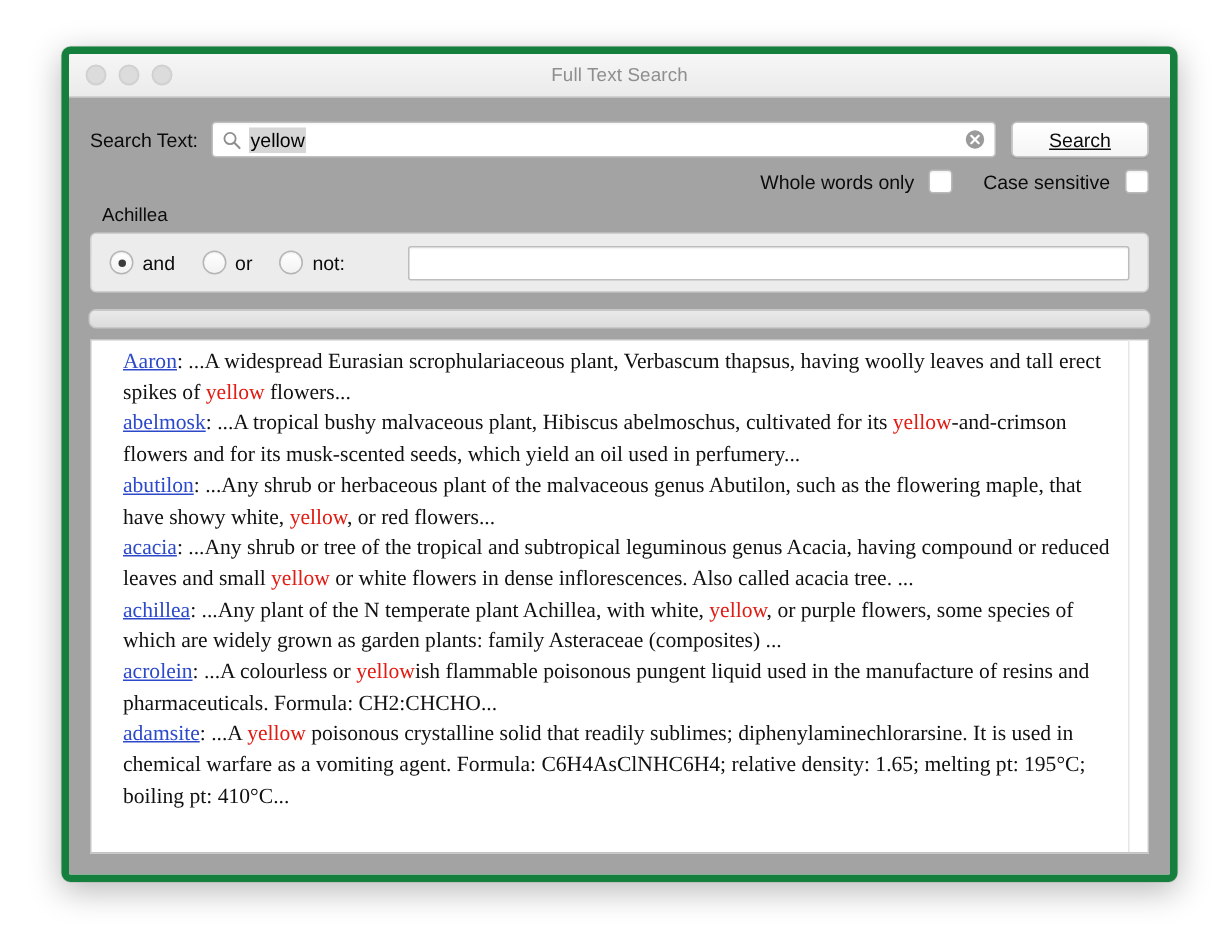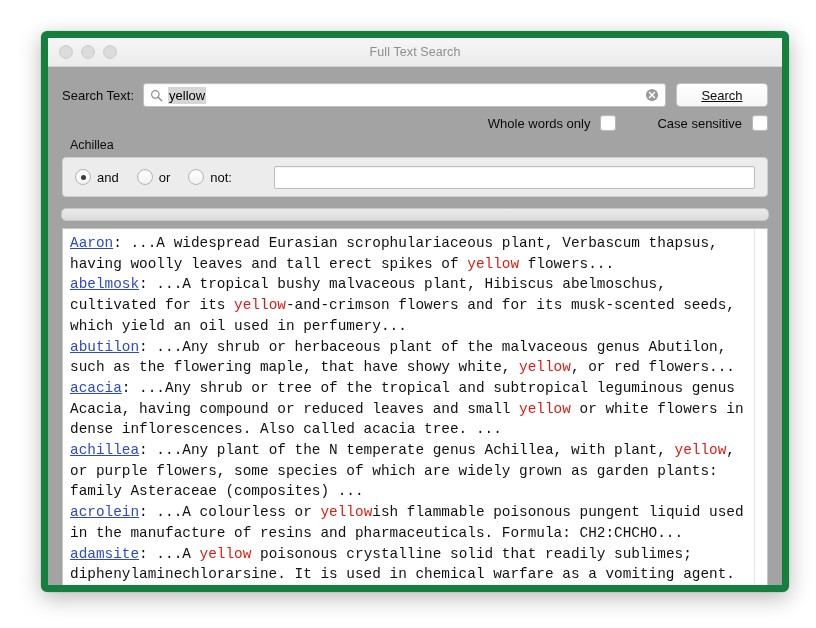--- a/index.html
+++ b/index.html
@@ -15,21 +15,21 @@
   }
 
   
   .window {
     position: absolute;
     left: 41px;
     top: 31px;
     width: 734px;
     height: 547px;
     background: #ececec;
-    border: 7px solid #15803d;
+    border: 5px solid #15803d;
     border-radius: 6px;
     box-shadow: 0 6px 22px rgba(0,0,0,0.28), 0 0 0 0.5px rgba(0,0,0,0.10);
     overflow: hidden;
     display: flex;
     flex-direction: column;
   }
 
   
   .titlebar {
     height: 28px;
@@ -133,30 +133,30 @@
     box-shadow: 0 0.5px 0.5px rgba(0,0,0,0.07);
     flex: 0 0 auto;
     text-decoration: underline;
   }
 
   .optrow {
     display: flex;
     align-items: center;
     justify-content: flex-end;
     padding: 8px 14px 0 14px;
-    gap: 0;
+    gap: 12px;
   }
   .opt {
     display: flex;
     align-items: center;
     font-size: 13px;
     color: #0b0b0b;
   }
   .opt .lbl { margin-right: 10px; }
-  .opt + .opt { margin-left: 41px; }
+  .opt + .opt { margin-left: 8px; }
   .checkbox {
     width: 14px;
     height: 14px;
     background: #ffffff;
     border: 1px solid #b9b9b9;
     border-radius: 3px;
     box-shadow: inset 0 1px 1px rgba(0,0,0,0.05);
   }
 
   .combine-label {
@@ -229,25 +229,26 @@
     flex: 1;
     background: #ffffff;
     border: 1px solid #c4c4c4;
     position: relative;
     overflow: hidden;
     display: flex;
   }
   .results-inner {
     flex: 1;
     padding: 4px 7px 0 7px;
-    font-family: Liberation Mono, monospace;
+    font-family: Liberation Serif, serif;
     font-size: 14.4px;
     line-height: 20.7px;
     color: #111;
     overflow: hidden;
+    margin-left: 14px;
   }
   .entry {
     margin: 0;
     text-indent: 0;
   }
   .term {
     color: #2c49c9;
     text-decoration: underline;
   }
   .hit { color: #e01b12; }
@@ -325,21 +326,21 @@
     </div>
 
     <div class="splitter"></div>
 
     <div class="results">
       <div class="results-inner" id="results-inner">
           <div class="entry"><span class="term">Aaron</span><span>: ...A widespread Eurasian scrophulariaceous plant, Verbascum thapsus, having woolly leaves and tall erect spikes of </span><span class="hit">yellow</span><span> flowers...</span></div>
           <div class="entry"><span class="term">abelmosk</span><span>: ...A tropical bushy malvaceous plant, Hibiscus abelmoschus, cultivated for its </span><span class="hit">yellow</span><span>-and-crimson flowers and for its musk-scented seeds, which yield an oil used in perfumery...</span></div>
           <div class="entry"><span class="term">abutilon</span><span>: ...Any shrub or herbaceous plant of the malvaceous genus Abutilon, such as the flowering maple, that have showy white, </span><span class="hit">yellow</span><span>, or red flowers...</span></div>
           <div class="entry"><span class="term">acacia</span><span>: ...Any shrub or tree of the tropical and subtropical leguminous genus Acacia, having compound or reduced leaves and small </span><span class="hit">yellow</span><span> or white flowers in dense inflorescences. Also called acacia tree. ...</span></div>
-          <div class="entry"><span class="term">achillea</span><span>: ...Any plant of the N temperate genus Achillea, with plant, </span><span class="hit">yellow</span><span>, or purple flowers, some species of which are widely grown as garden plants: family Asteraceae (composites) ...</span></div>
+          <div class="entry"><span class="term">achillea</span><span>: ...Any plant of the N temperate plant Achillea, with white, </span><span class="hit">yellow</span><span>, or purple flowers, some species of which are widely grown as garden plants: family Asteraceae (composites) ...</span></div>
           <div class="entry"><span class="term">acrolein</span><span>: ...A colourless or </span><span class="hit">yellow</span><span>ish flammable poisonous pungent liquid used in the manufacture of resins and pharmaceuticals. Formula: CH2:CHCHO...</span></div>
           <div class="entry"><span class="term">adamsite</span><span>: ...A </span><span class="hit">yellow</span><span> poisonous crystalline solid that readily sublimes; diphenylaminechlorarsine. It is used in chemical warfare as a vomiting agent. Formula: C6H4AsClNHC6H4; relative density: 1.65; melting pt: 195°C; boiling pt: 410°C...</span></div>
           <div class="entry"></div>
         </div>
       <div class="vscroll"></div>
     </div>
 
   </div>
 </div>
 

